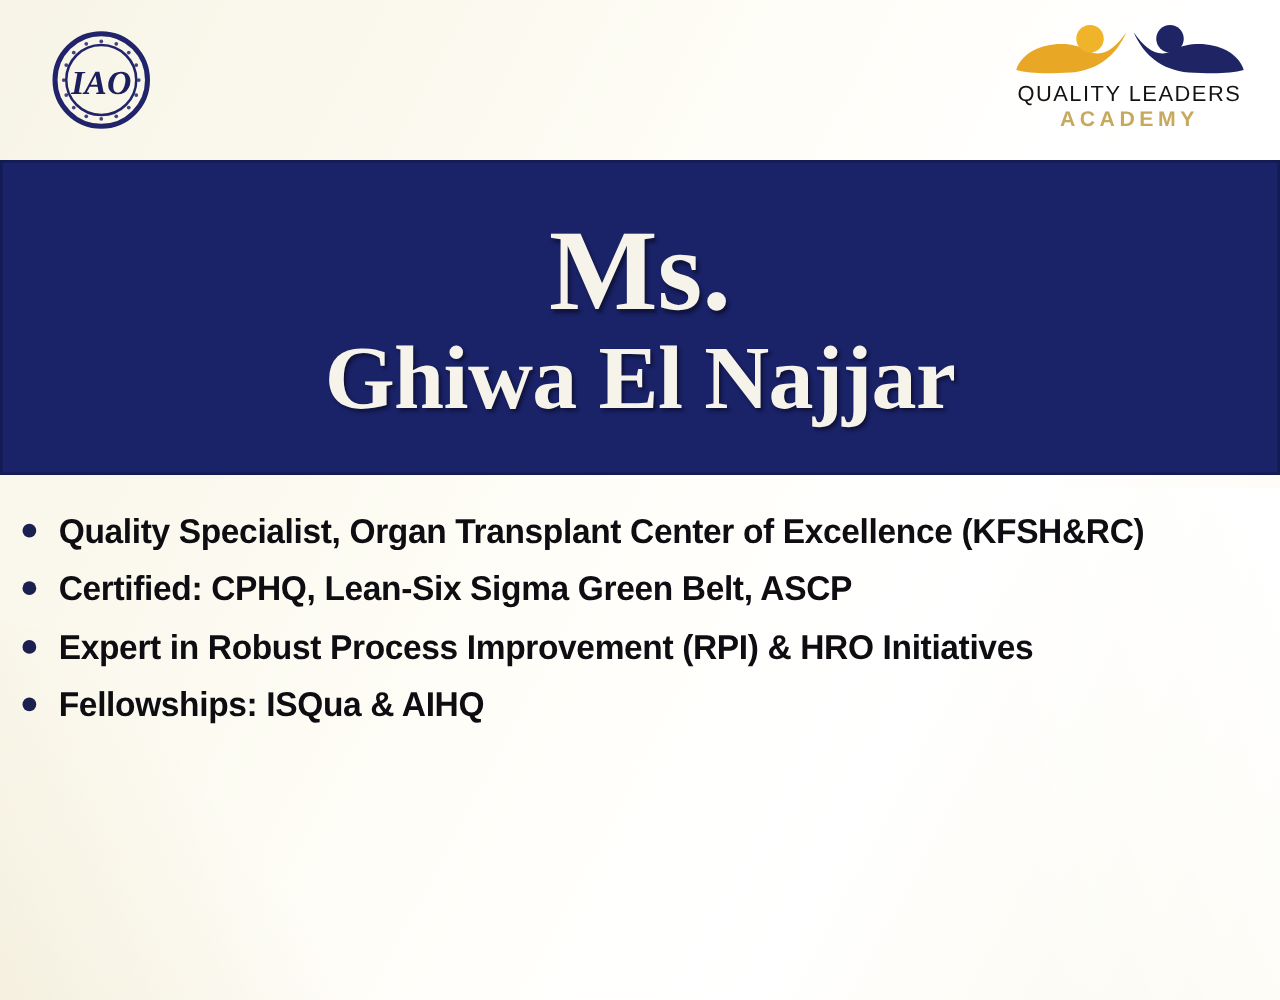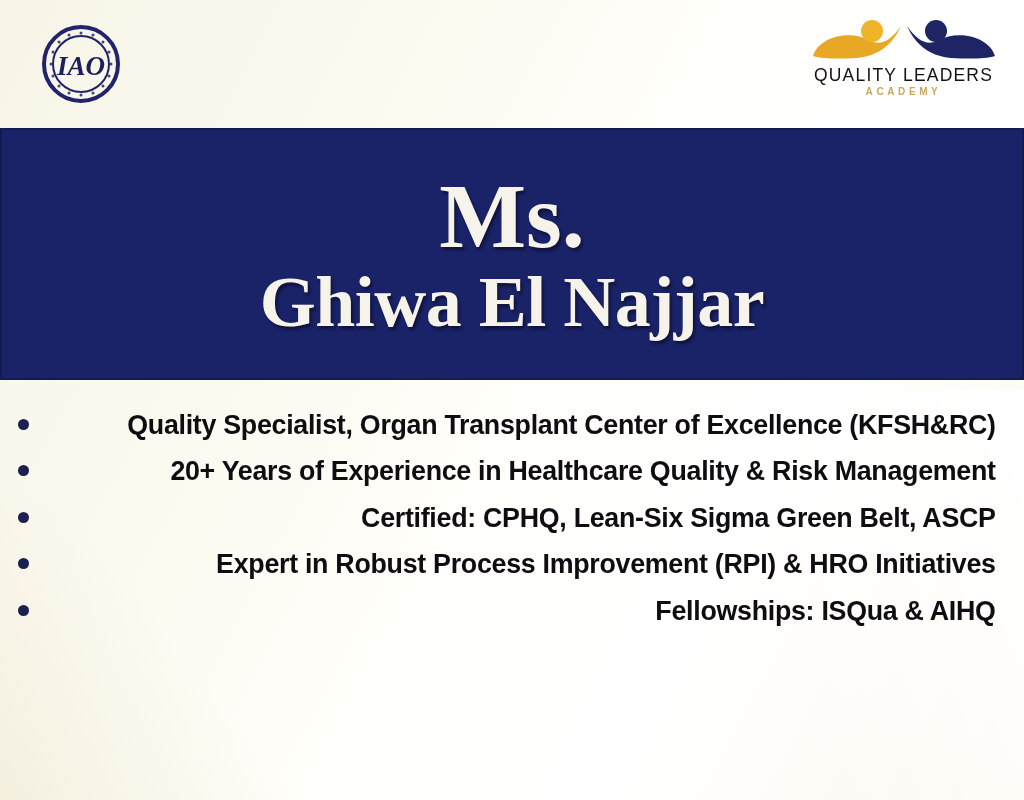--- a/index.html
+++ b/index.html
@@ -86,21 +86,21 @@
   .qla-mark svg { display: block; }
   .qla-title {
     font-size: 17.5px;
     font-weight: normal;
     letter-spacing: 1.2px;
     color: #131313;
     line-height: 1.05;
     white-space: nowrap;
   }
   .qla-sub {
-    font-size: 10px;
+    font-size: 17px;
     font-weight: bold;
     letter-spacing: 3.6px;
     color: #c6a95d;
     margin-top: 3px;
     line-height: 1;
   }
 
   
   .banner {
     position: absolute;
@@ -132,21 +132,20 @@
     left: 0; top: 392px;
     width: 1024px;
     z-index: 3;
     padding: 14px 4px 0 14px;
     box-sizing: border-box;
   }
   .bullet-row {
     display: flex;
     align-items: flex-start;
     margin-bottom: 9px;
-    text-align: right;
   }
   .bullet-dot {
     flex: 0 0 auto;
     width: 11px; height: 11px;
     border-radius: 50%;
     background: #1b2050;
     margin: 13px 18px 0 4px;
   }
   .bullet-text {
     flex: 1 1 auto;
@@ -221,24 +220,20 @@
   </div>
 
   <div class="bullets">
 
     <div class="bullet-row">
       <span class="bullet-dot"></span>
       <span class="bullet-text">Quality Specialist, Organ Transplant Center of Excellence (KFSH&amp;RC)</span>
     </div>
 
 
-    <div class="bullet-row">
-      <span class="bullet-dot"></span>
-      <span class="bullet-text">20+ Years of Experience in Healthcare Quality &amp; Risk Management</span>
-    </div>
 
     <div class="bullet-row">
       <span class="bullet-dot"></span>
       <span class="bullet-text">Certified: CPHQ, Lean-Six Sigma Green Belt, ASCP</span>
     </div>
 
     <div class="bullet-row">
       <span class="bullet-dot"></span>
       <span class="bullet-text">Expert in Robust Process Improvement (RPI) &amp; HRO Initiatives</span>
     </div>

